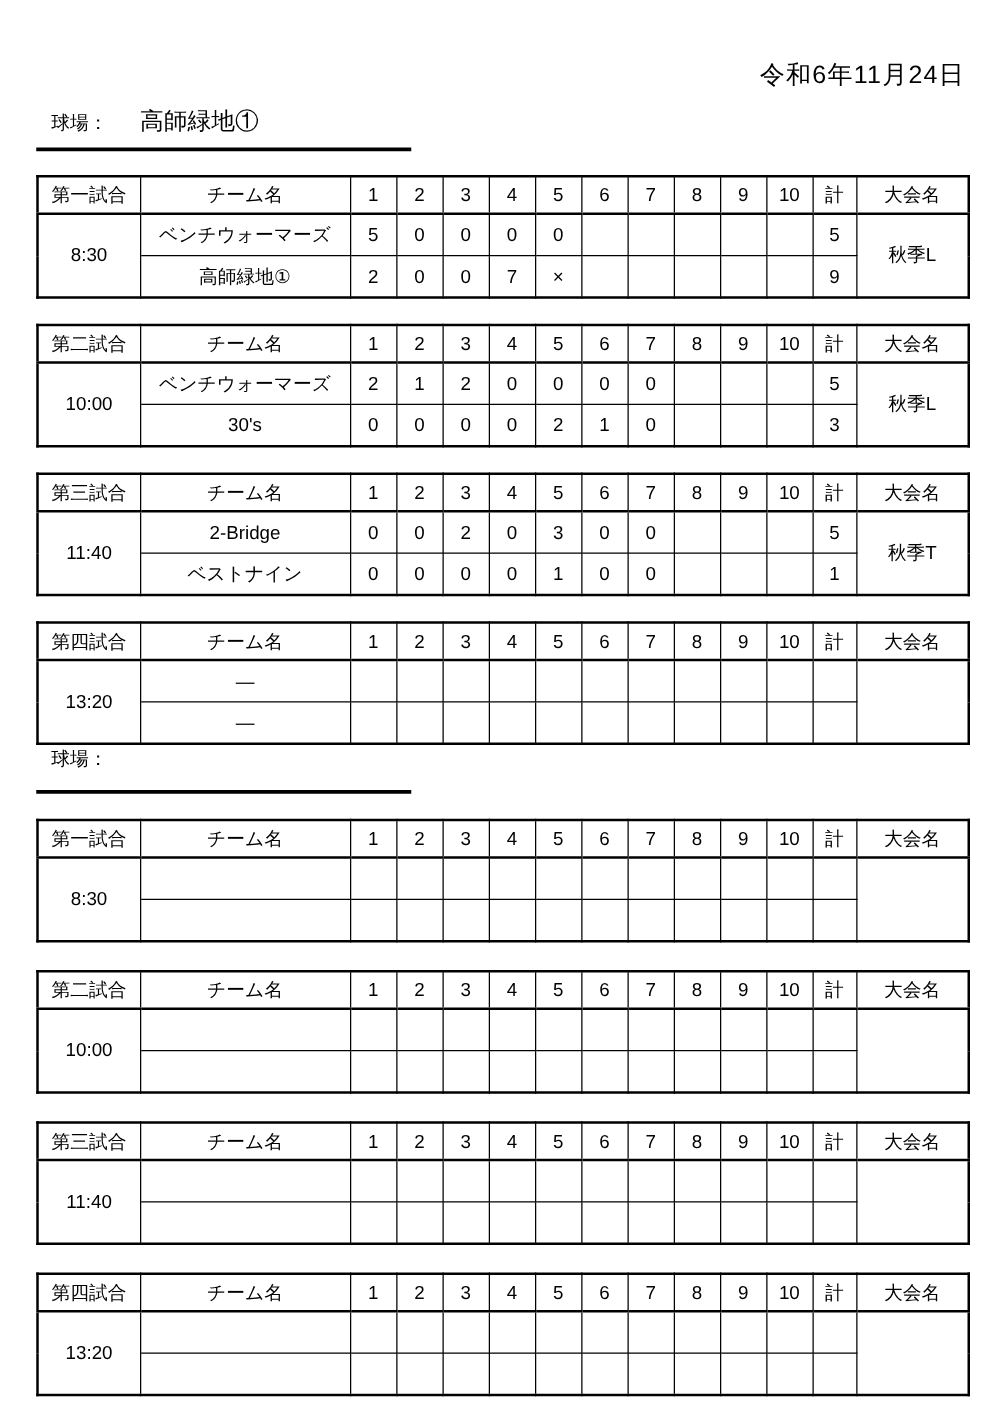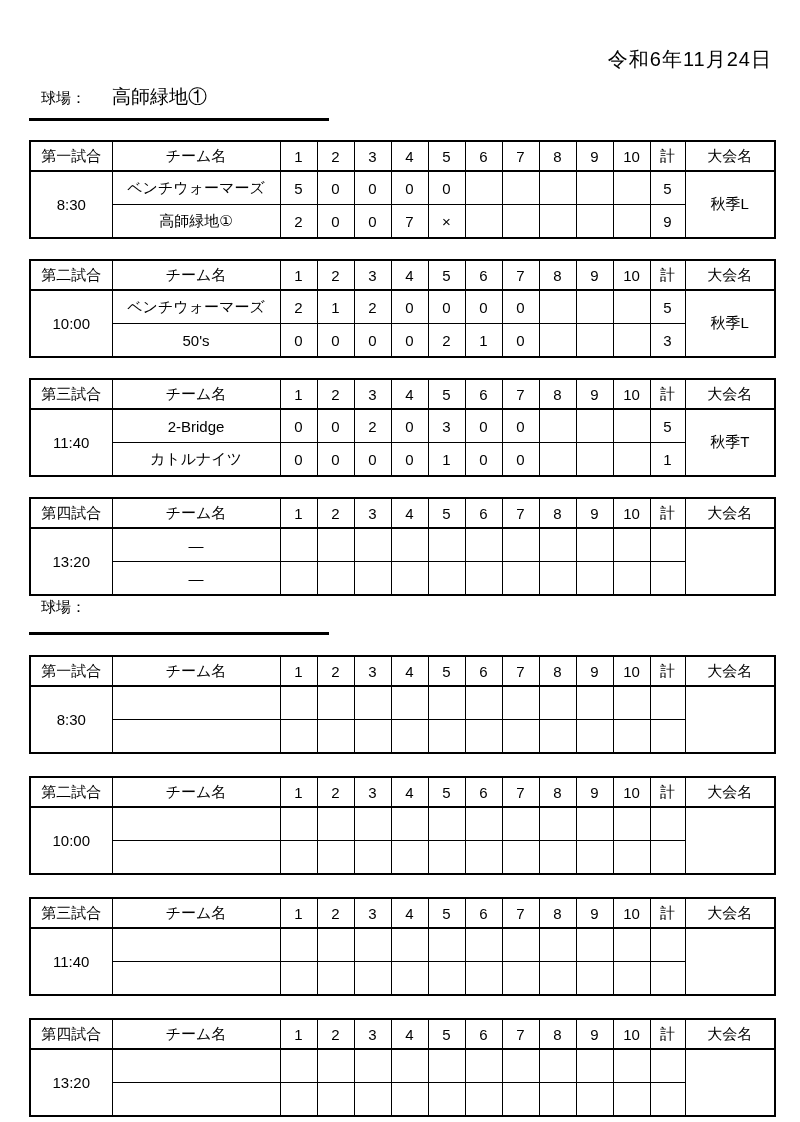--- a/index.html
+++ b/index.html
@@ -160,21 +160,21 @@
               <td class="num">0</td>
               <td class="num">0</td>
               <td class="num">0</td>
               <td class="num"></td>
               <td class="num"></td>
               <td class="num"></td>
               <td class="num">5</td>
               <td class="tour" rowspan="2">秋季L</td>
             </tr>
             <tr class="trow">
-              <td class="tname">50's</td>
+              <td class="tname">30's</td>
               <td class="num">0</td>
               <td class="num">0</td>
               <td class="num">0</td>
               <td class="num">0</td>
               <td class="num">2</td>
               <td class="num">1</td>
               <td class="num">0</td>
               <td class="num"></td>
               <td class="num"></td>
               <td class="num"></td>
@@ -226,21 +226,21 @@
               <td class="num">3</td>
               <td class="num">0</td>
               <td class="num">0</td>
               <td class="num"></td>
               <td class="num"></td>
               <td class="num"></td>
               <td class="num">5</td>
               <td class="tour" rowspan="2">秋季T</td>
             </tr>
             <tr class="trow">
-              <td class="tname">カトルナイツ</td>
+              <td class="tname">ベストナイン</td>
               <td class="num">0</td>
               <td class="num">0</td>
               <td class="num">0</td>
               <td class="num">0</td>
               <td class="num">1</td>
               <td class="num">0</td>
               <td class="num">0</td>
               <td class="num"></td>
               <td class="num"></td>
               <td class="num"></td>

